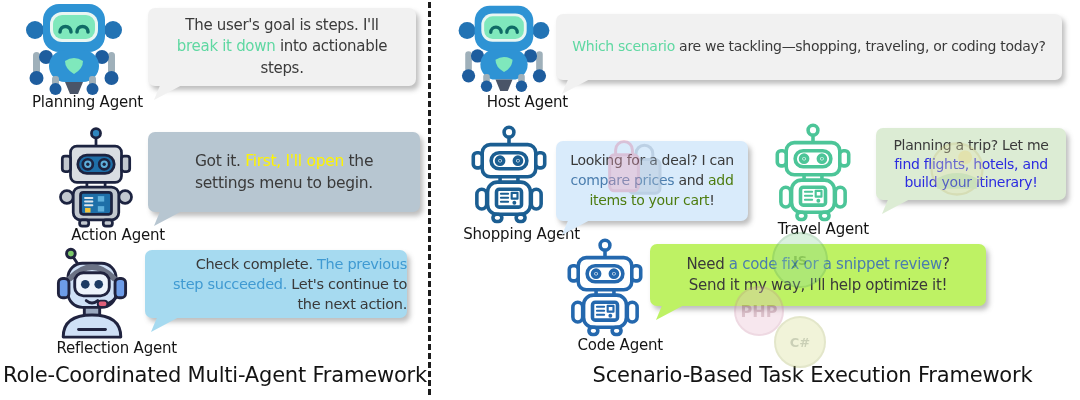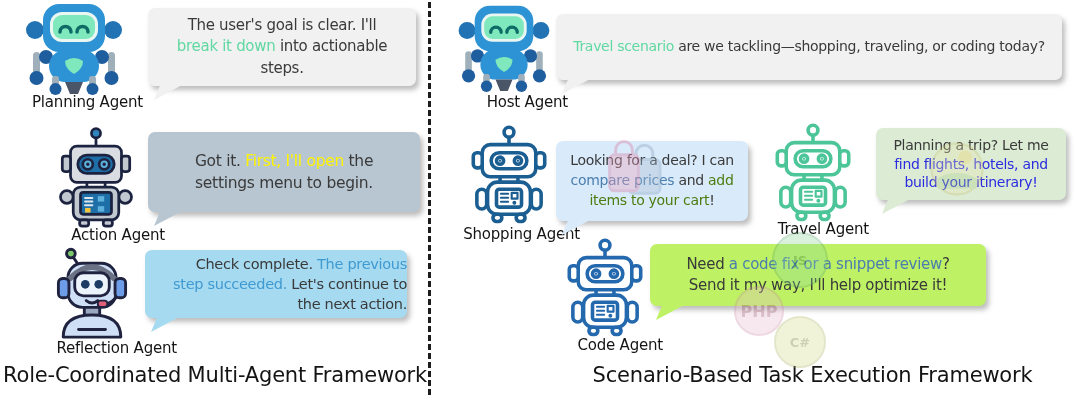--- a/index.html
+++ b/index.html
@@ -133,21 +133,21 @@
   </defs>
 </svg>
 
 <div class="canvas">
 
   <svg class="bot" style="left:18px;top:0px" width="112" height="95" viewBox="0 0 110 95">
       <use href="#robot-cartoon"></use>
     </svg>
   <div class="agent-label" style="left:8px;top:93px;width:135px">Planning Agent</div>
   <div class="bubble bg-gray" style="left:148px;top:8px;width:268px;height:78px;font-size:15px">
-      <div class="line"><span>The user's goal is clear. I'll</span></div>
+      <div class="line"><span>The user's goal is steps. I'll</span></div>
       <div class="line"><span class="hl-green">break it down</span><span> into actionable</span></div>
       <div class="line"><span>steps.</span></div>
     </div>
 
   <svg class="bot" style="left:50px;top:126px" width="92" height="102" viewBox="0 0 100 112">
       <use href="#robot-action"></use>
     </svg>
   <div class="agent-label" style="left:30px;top:226px;width:135px">Action Agent</div>
   <div class="bubble bg-slate" style="left:148px;top:132px;width:272px;height:80px;font-size:15.5px">
       <div class="line"><span>Got it. </span><span class="hl-yellow">First, I'll open</span><span> the</span></div>
@@ -166,21 +166,21 @@
 
   <div class="fw-title" style="left:0px;top:363px;width:430px">Role-Coordinated Multi-Agent Framework</div>
 
   <div class="divider"></div>
 
   <svg class="bot" style="left:452px;top:2px" width="104" height="90" viewBox="0 0 110 95">
       <use href="#robot-cartoon"></use>
     </svg>
   <div class="agent-label" style="left:438px;top:93px;width:130px">Host Agent</div>
   <div class="bubble bg-gray" style="left:556px;top:14px;width:506px;height:66px;font-size:14px">
-      <div class="line"><span class="hl-green">Travel scenario</span><span> are we tackling—shopping, traveling, or coding today?</span></div>
+      <div class="line"><span class="hl-green">Which scenario</span><span> are we tackling—shopping, traveling, or coding today?</span></div>
     </div>
 
   <svg class="bot" style="left:464px;top:125px;color:#1b5e92" width="90" height="100" viewBox="0 0 100 112">
       <use href="#robot-line"></use>
     </svg>
   <div class="agent-label" style="left:440px;top:225px;width:140px">Shopping Agent</div>
   <div class="bubble bg-paleblue" style="left:556px;top:130px;width:192px;height:80px;font-size:14px">
       <div class="line"><span>Looking for a deal? I can</span></div>
       <div class="line"><span class="hl-steel">compare prices</span><span> and </span><span class="hl-sky">add</span></div>
       <div class="line"><span class="hl-sky">items to your cart</span><span>!</span></div>

